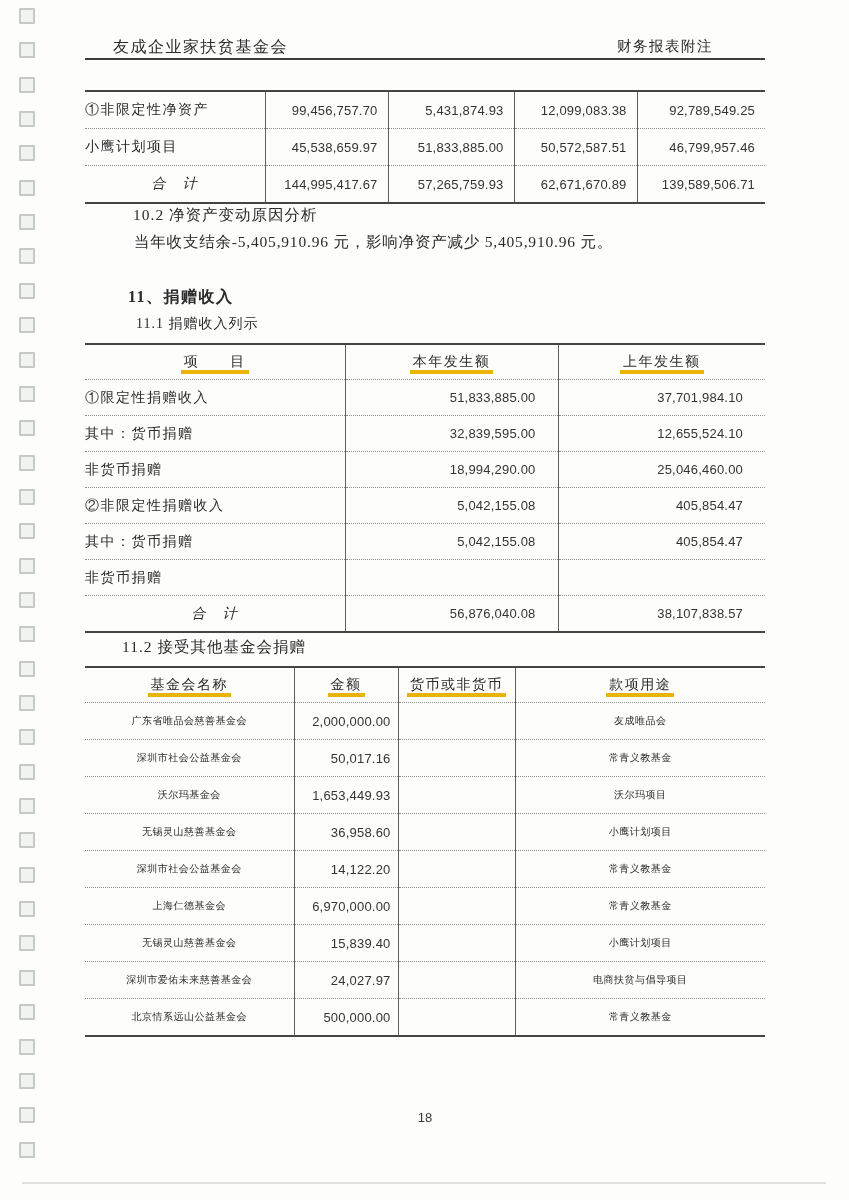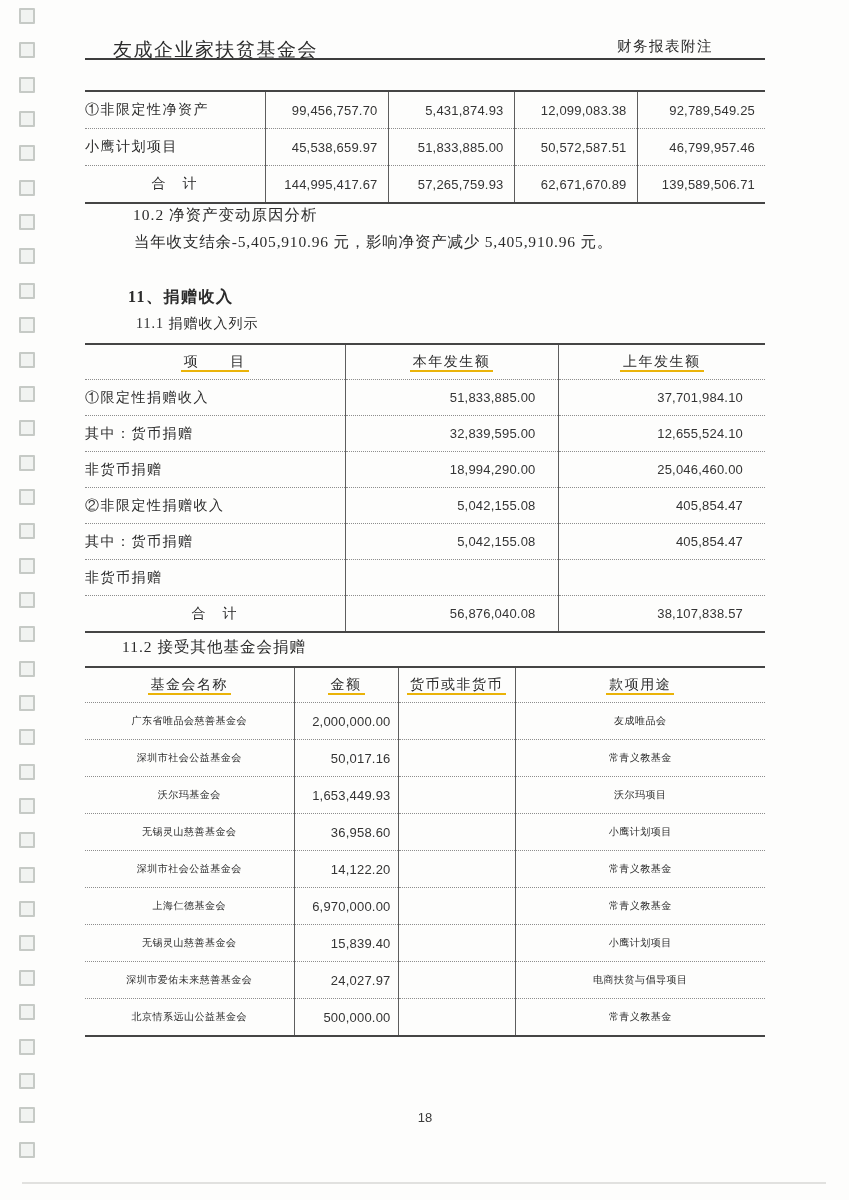--- a/index.html
+++ b/index.html
@@ -10,39 +10,39 @@
   }
 
   
   .holes { position:absolute; left:19px; top:8px; width:16px; height:1184px; }
   .hole {
     position:absolute; left:0; width:16px; height:16px; box-sizing:border-box;
     background:#f1f3f1; border:2px solid #c6cac6; border-radius:1px;
   }
 
   
-  .hdr-left  { position:absolute; left:113px; top:37px; font-size:19px; letter-spacing:1.5px; }
+  .hdr-left  { position:absolute; left:113px; top:37px; font-size:16px; letter-spacing:1.5px; }
   .hdr-right { position:absolute; left:617px; top:37px; font-size:14.5px; letter-spacing:1.5px; }
   .hdr-rule  { position:absolute; left:85px; top:58px; width:680px; height:2px; background:#3d3d3d; }
 
   
   table.tbl {
     position:absolute; left:85px; width:680px;
     border-collapse:collapse; table-layout:fixed;
     border-top:2px solid #454545; border-bottom:2px solid #454545;
   }
   table.tbl td, table.tbl th { padding:0; vertical-align:middle; white-space:nowrap; overflow:hidden; font-weight:normal; }
   table.tbl td + td, table.tbl th + th { border-left:1px solid #5e5e5e; }
   table.tbl thead th { height:34px; text-align:center; font-size:14px; letter-spacing:1.5px; border-bottom:1px dotted #8d8d8d; }
   table.tbl tbody tr + tr td { border-top:1px dotted #8d8d8d; }
-  .u { border-bottom:2px solid #eab308; padding:0 3px 1px 3px; }
+  .u { border-bottom:4px solid #eab308; padding:0 3px 1px 3px; }
 
   .lab { text-align:left; padding-left:11px; font-size:14px; letter-spacing:1.5px; }
   .ind { padding-left:49px; }
-  .ctr { text-align:center; padding-left:0; }
+  .ctr { text-align:center; padding-left:0;font-style:italic; }
   .num {
     text-align:right; font-size:13px; letter-spacing:0.2px; color:#343434;
     font-family:"Liberation Sans","DejaVu Sans",sans-serif;
   }
 
   
   #t1 { top:90px; }
   #t1 tbody td { height:36px; }
   #t1 .num { padding-right:10px; }
 

